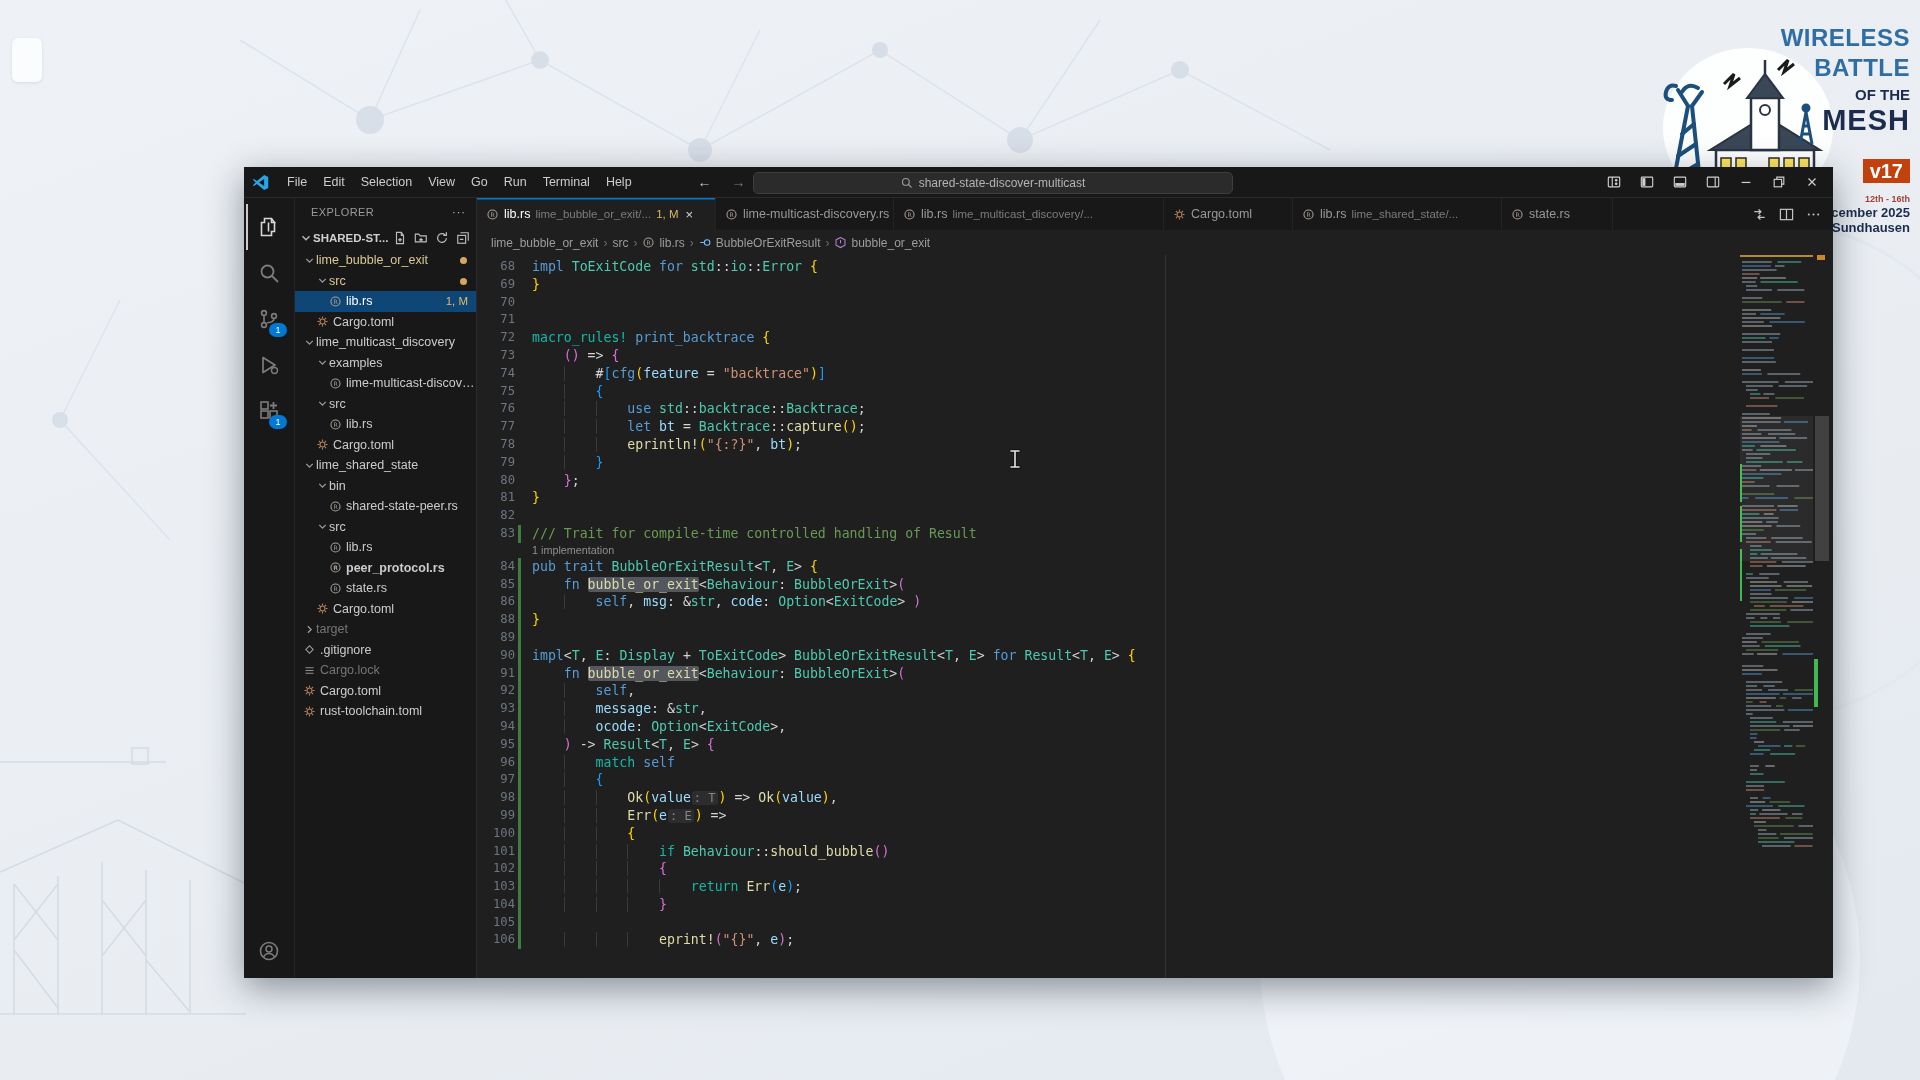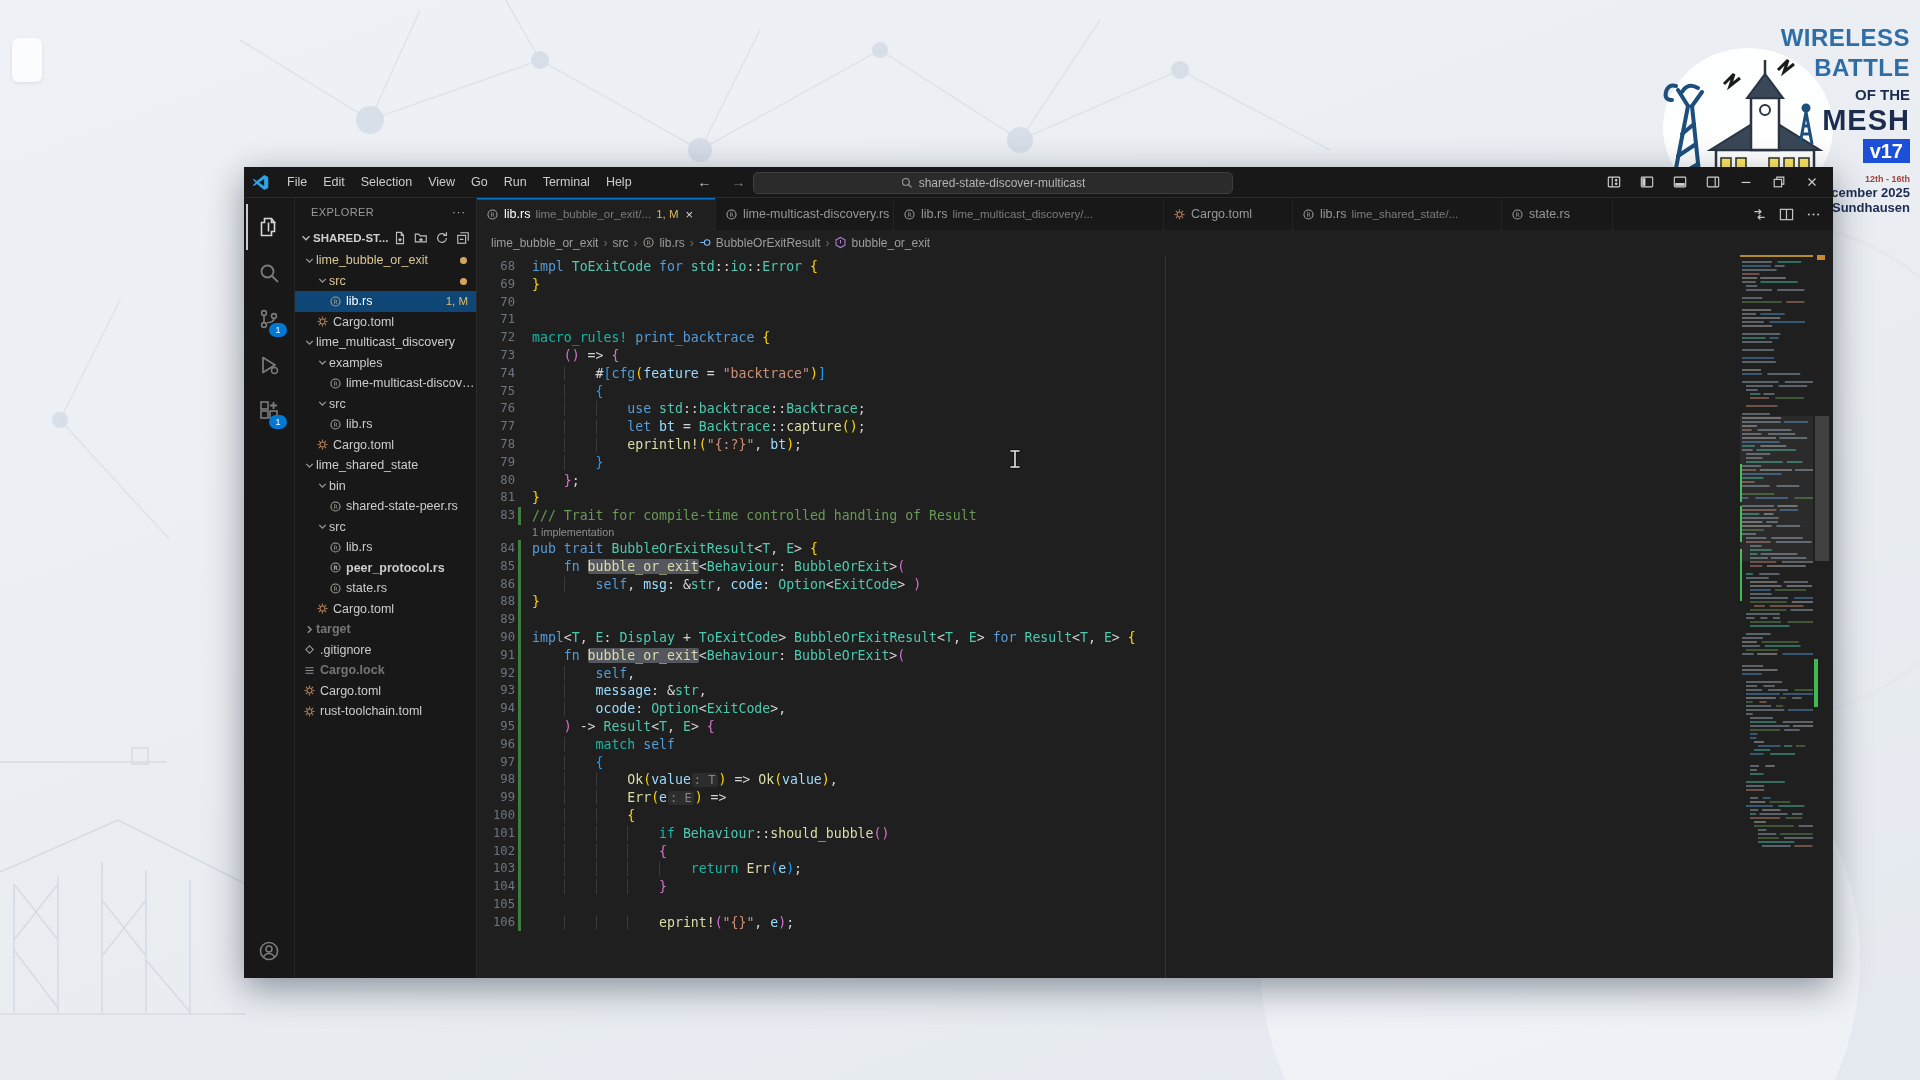--- a/index.html
+++ b/index.html
@@ -10,21 +10,21 @@
   
   #bg-mesh{left:0;top:0;width:1920px;height:1080px;pointer-events:none;}
   #white-chip{left:12px;top:38px;width:30px;height:44px;background:#fafcfd;border-radius:6px;box-shadow:0 1px 3px rgba(150,160,175,.25);}
   
   #logo{right:4px;top:18px;width:268px;height:210px;}
   #logo-text{position:absolute;right:6px;top:8px;text-align:right;line-height:1;}
   .lg-blue{color:#2f6da5;font-weight:bold;font-size:24px;letter-spacing:.5px;}
   .lg-navy{color:#1c2c4e;font-weight:bold;}
   #logo-of{font-size:15px;margin-top:7px;}
   #logo-mesh{font-size:29px;margin-top:4px;letter-spacing:1px;}
-  #logo-v{display:inline-block;background:#1d4ed8;color:#fff;font-weight:bold;font-size:20px;padding:2px 7px;margin-top:4px;}
+  #logo-v{display:inline-block;background:#c2410c;color:#fff;font-weight:bold;font-size:20px;padding:2px 7px;margin-top:24px;}
   #logo-dates{color:#a14338;font-size:9px;font-weight:bold;margin-top:12px;}
   #logo-month,#logo-place{color:#1c2c4e;font-size:13px;font-weight:bold;margin-top:2px;}
   
   #red-strip{left:1650px;top:167px;width:33px;height:811px;
     background:linear-gradient(180deg,#6e1a36 0%,#93203f 28%,#a02345 52%,#8a1e41 72%,#4a1736 90%,#2c1030 100%);}
   
   #vscode{left:244px;top:167px;width:1589px;height:811px;background:#1f1f1f;color:#cccccc;
     box-shadow:0 10px 34px rgba(20,30,45,.45);font-size:13px;display:flex;flex-direction:column;}
   
   #titlebar{height:30px;background:#181818;border-bottom:1px solid #2a2a2a;display:flex;align-items:center;padding-left:8px;position:relative;flex:0 0 30px;}
@@ -51,21 +51,21 @@
   #sb-header{height:28px;display:flex;align-items:center;justify-content:space-between;padding:0 10px 0 16px;color:#9b9b9b;font-size:11px;letter-spacing:.4px;}
   #sb-section{height:24px;display:flex;align-items:center;padding:0 6px 0 4px;color:#cfcfcf;font-weight:bold;font-size:11.5px;}
   #sb-section .chev{width:14px;height:14px;color:#bbb;}
   #sb-actions{margin-left:auto;display:flex;gap:7px;color:#bdbdbd;}
   #sb-actions svg{width:14px;height:14px;}
   #tree{flex:1;}
   .trow{height:20.5px;display:flex;align-items:center;position:relative;color:#cccccc;white-space:nowrap;}
   .trow .chev{width:13px;height:13px;flex:0 0 13px;color:#9a9a9a;}
   .trow .ficon{width:13px;height:13px;flex:0 0 13px;margin-right:4px;}
   .trow.sel{background:#0e4775;color:#ffffff;}
-  .trow.dim{color:#757575;font-weight:bold;}
+  .trow.dim{color:#757575;}
   .trow.mod{color:#dcc896;}
   .t-dot{position:absolute;right:9px;top:7px;width:7px;height:7px;border-radius:50%;background:#d2a85c;}
   .t-badge{position:absolute;right:8px;color:#e0b96c;font-size:11.5px;}
   
   #editorgroup{flex:1;display:flex;flex-direction:column;min-width:0;}
   #tabbar{height:32px;background:#181818;display:flex;align-items:stretch;flex:0 0 32px;position:relative;}
   .tab{display:flex;align-items:center;gap:5px;padding:0 9px;border-right:1px solid #232323;font-size:12.5px;color:#989898;background:#181818;overflow:hidden;white-space:nowrap;}
   .tab.active{background:#1f1f1f;color:#ffffff;box-shadow:inset 0 1.5px 0 #0078d4;}
   .tab .ficon{width:13px;height:13px;flex:0 0 13px;}
   .tab .desc{color:#7c7c7c;font-size:11.5px;overflow:hidden;text-overflow:ellipsis;}
@@ -682,20 +682,25 @@
             </div>
             <div class="cl">
               <span class="ln">80</span>
               <span class="gitbar"></span>
               <span class="ct"><span class="ind">    </span><span class="tok b2">}</span><span class="tok tx">;</span></span>
             </div>
             <div class="cl">
               <span class="ln">81</span>
               <span class="gitbar"></span>
               <span class="ct"><span class="tok b1">}</span></span>
+            </div>
+            <div class="cl">
+              <span class="ln">82</span>
+              <span class="gitbar"></span>
+              <span class="ct"></span>
             </div>
             <div class="cl add">
               <span class="ln">83</span>
               <span class="gitbar"></span>
               <span class="ct"><span class="tok cm">/// Trait for compile-time controlled handling of Result</span></span>
             </div>
             <div class="lens">1 implementation</div>
             <div class="cl add">
               <span class="ln">84</span>
               <span class="gitbar"></span>

